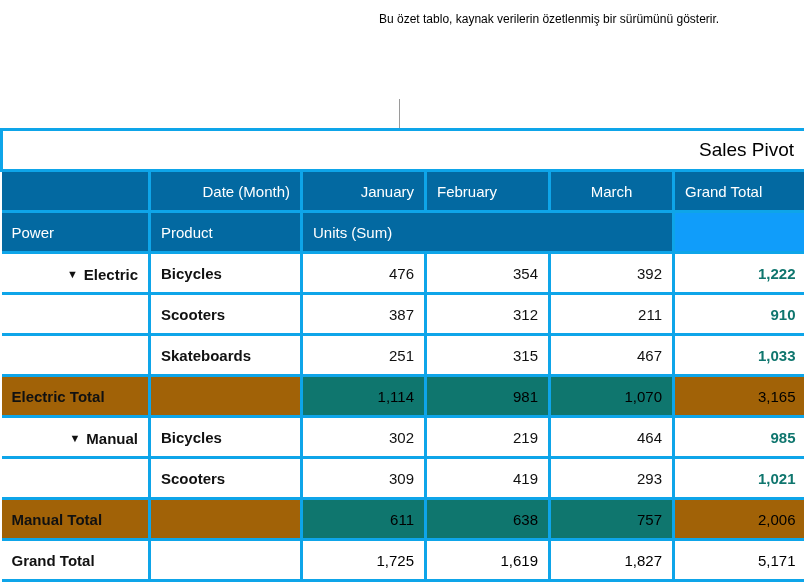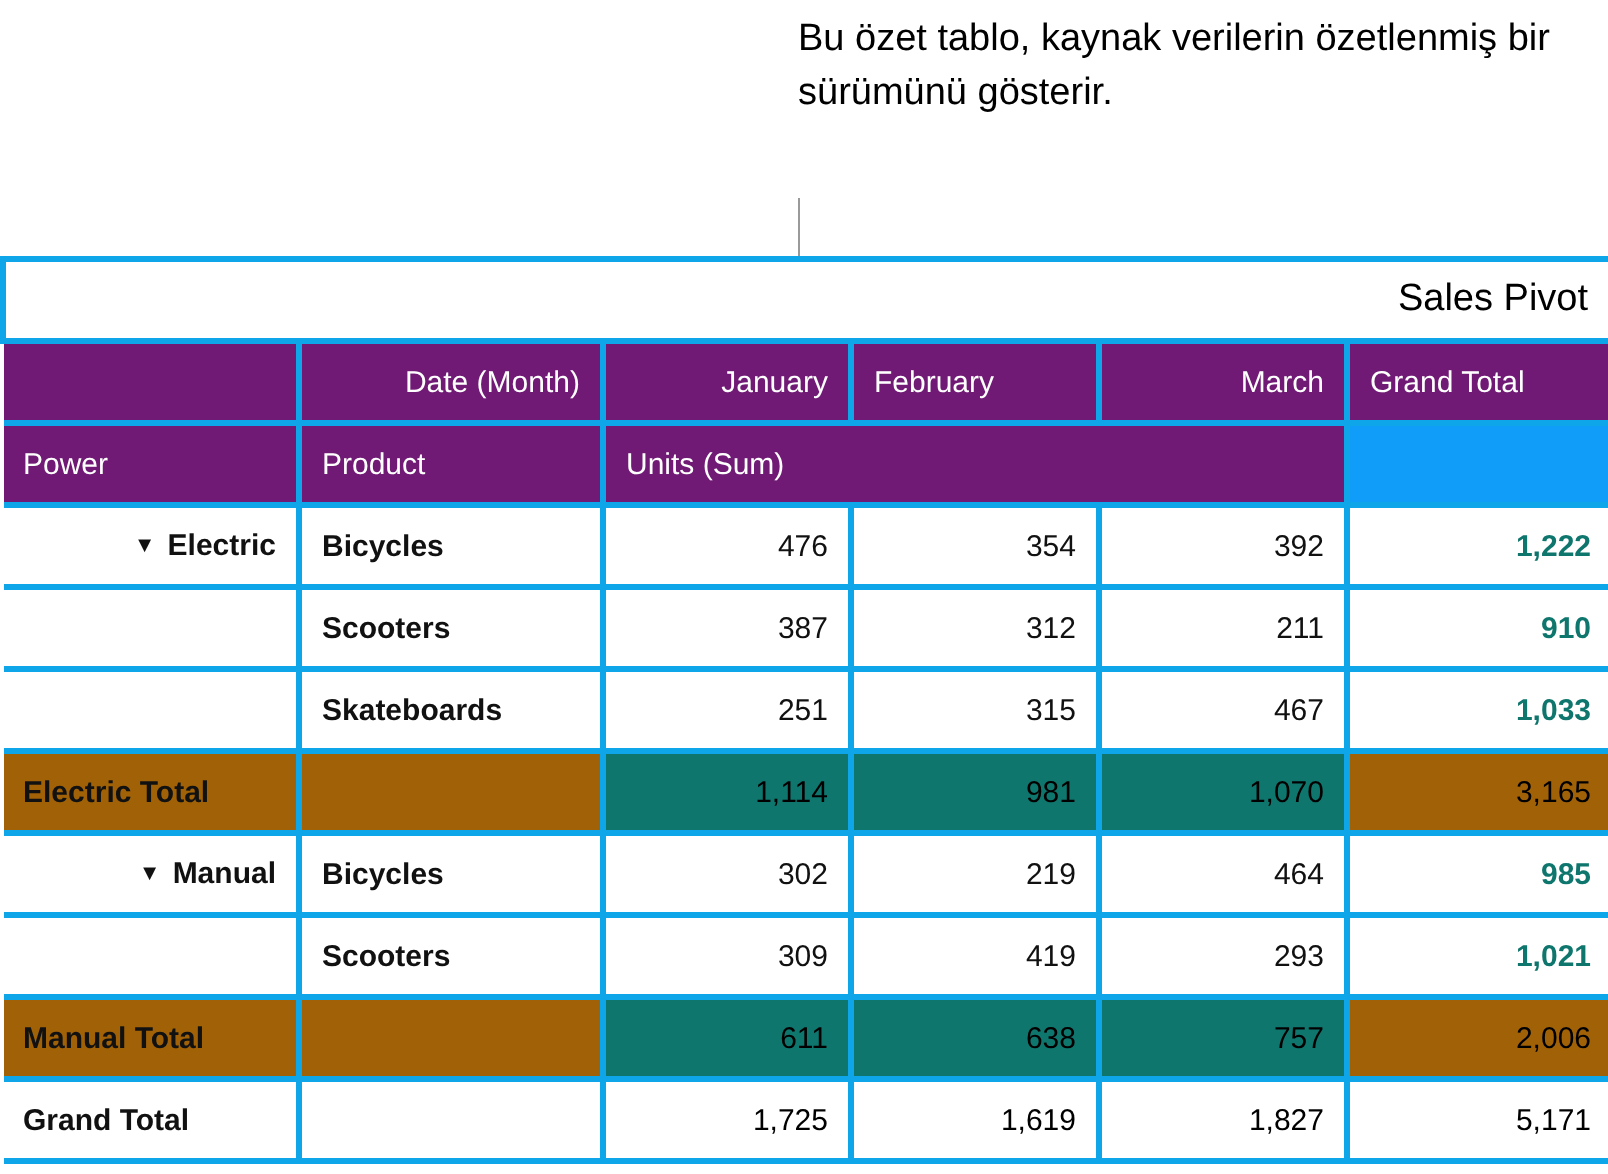--- a/index.html
+++ b/index.html
@@ -12,24 +12,24 @@
     background: #ffffff;
     font-family: "Liberation Sans", sans-serif;
     color: #000000;
     overflow: hidden;
     position: relative;
   }
 
   
   .callout {
     position: absolute;
-    left: 399px;
+    left: 379px;
     top: 6px;
     width: 380px;
-    font-size: 19px;
+    font-size: 12px;
     line-height: 27px;
     color: #000;
   }
   .callout-line {
     position: absolute;
     left: 399px;
     top: 99px;
     width: 1px;
     height: 32px;
     background: #9a9a9a;
@@ -71,21 +71,21 @@
     font-size: 19px;
     height: 40px;
     border-left: none;
     border-right: none;
     border-top: none;
     color: #000;
   }
 
   
   .hdr-blue td {
-    background: #701a75;
+    background: #0369a1;
     color: #ffffff;
     font-weight: bold;
     font-size: 15px;
     border-color: #ffffff;
     text-align: right;
   }
   .hdr-blue td.leftalign { text-align: left; }
   .hdr-blue td.empty { background: #109dfa; }
   .hdr-blue td.first-col { border-left: none; }
   .hdr-blue td.last-col  { border-right: none; }
@@ -152,21 +152,21 @@
     <tbody>
         <tr class="title-row">
       <td colspan="6">Sales Pivot</td>
     </tr>
 
     <tr class="hdr-blue">
       <td class="first-col"></td>
       <td>Date (Month)</td>
       <td style="text-align:right">January</td>
       <td style="text-align:left">February</td>
-      <td style="text-align:right">March</td>
+      <td style="text-align:center">March</td>
       <td class="last-col" style="text-align:left">Grand Total</td>
     </tr>
 
     <tr class="hdr-blue">
       <td class="leftalign first-col">Power</td>
       <td class="leftalign">Product</td>
       <td class="leftalign" colspan="3">Units (Sum)</td>
       <td class="empty last-col"></td>
     </tr>
 

